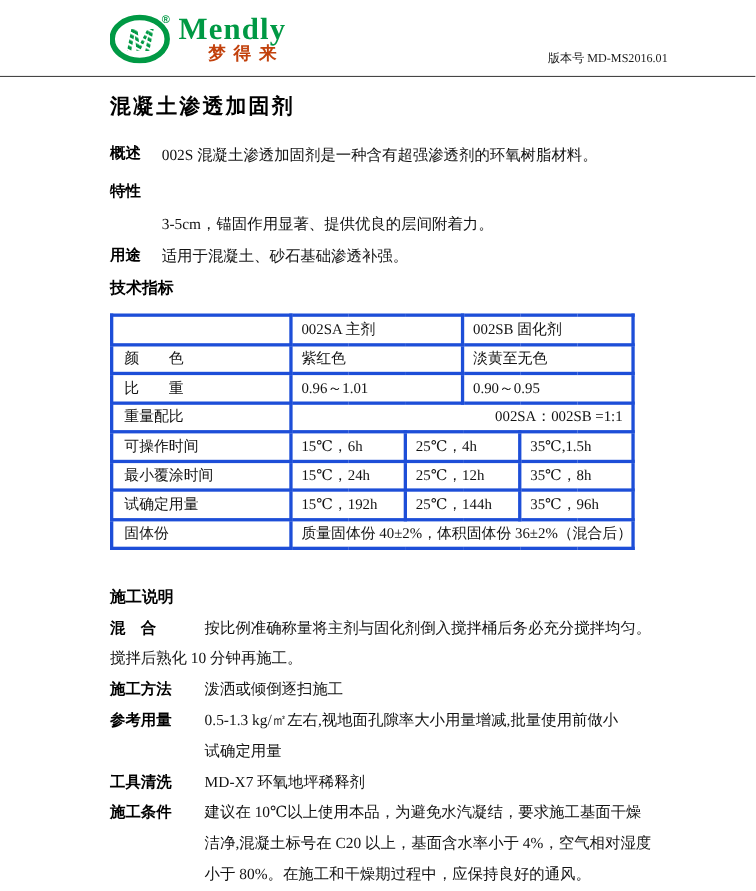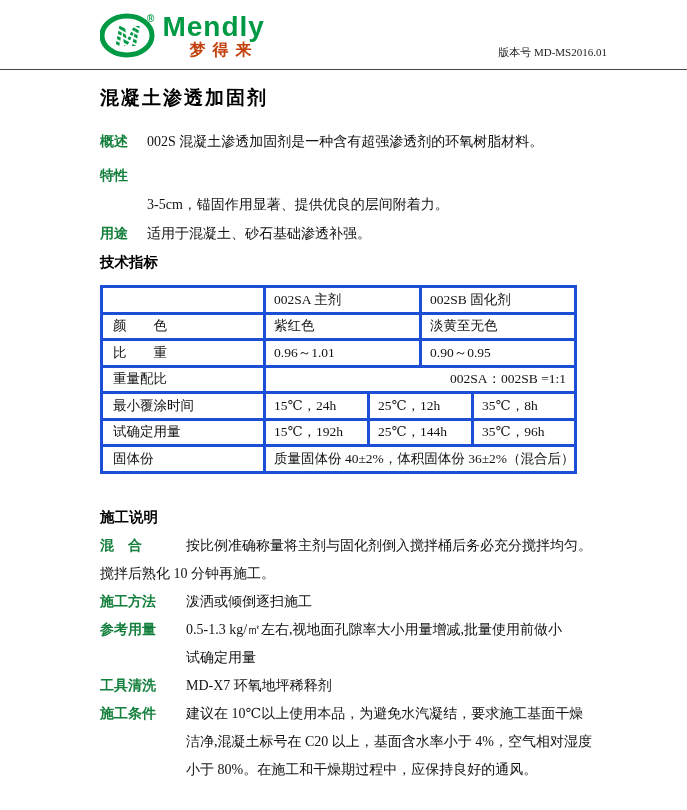--- a/index.html
+++ b/index.html
@@ -13,37 +13,37 @@
 
   
   .header { position:absolute; top:0; left:0; width:687px; height:70px; border-bottom:1.5px solid #464646; }
   .logo { position:absolute; left:100px; top:13px; display:flex; align-items:flex-start; }
   .logo-mark { flex:none; }
   .reg-mark {
     color:#009944; font-size:10px; font-weight:bold; line-height:1;
     margin-left:-9px; margin-top:1px;
     font-family:"Liberation Sans","DejaVu Sans",sans-serif;
   }
-  .brand-text { margin-left:8px; margin-top:1px; font-family:Liberation Sans, sans-serif; }
+  .brand-text { margin-left:8px; margin-top:1px; font-family:Liberation Serif, serif; }
   .brand-en { color:#009944; font-weight:800; font-size:28px; line-height:26px; letter-spacing:1px; }
   .brand-zh { color:#c2410c; font-weight:bold; font-size:16px; line-height:19px; letter-spacing:7px; margin-left:27px; }
   .version { position:absolute; right:80px; top:45px; font-size:11px; color:#1c1c1c; }
 
   
   .content { position:absolute; left:100px; top:70px; width:512px; }
   .doc-title {
     font-family:"Liberation Sans","DejaVu Sans",sans-serif;
     font-weight:bold; font-size:19px; line-height:34px; letter-spacing:2px;
     color:#000; margin-top:11px;
   }
   .row { display:flex; line-height:29px; font-size:14px; white-space:nowrap; }
   .line { line-height:29px; font-size:14px; white-space:nowrap; }
   .lbl {
-    flex:none; font-weight:bold; color:#15803d;
-    font-family:Liberation Serif, serif;
+    flex:none; font-weight:bold; color:#000000;
+    font-family:Liberation Mono, monospace;
   }
   .w2 { width:47px; }
   .w4 { width:86px; }
   .ind2 { padding-left:47px; }
   .ind4 { padding-left:86px; }
   .mt12 { margin-top:12px; }
   .mt5 { margin-top:5px; }
   .subhead {
     font-family:"Liberation Sans","DejaVu Sans",sans-serif;
     font-weight:bold; font-size:14.5px; line-height:29px; color:#000;
@@ -133,20 +133,26 @@
       <tr>
         <td class="lab">比　　重</td>
         <td colspan="3">0.96～1.01</td>
         <td colspan="3">0.90～0.95</td>
       </tr>
       <tr>
         <td class="lab">重量配比</td>
         <td colspan="6" class="ctr">002SA：002SB =1:1</td>
       </tr>
       <tr>
+        <td class="lab">可操作时间</td>
+        <td colspan="2">15℃，6h</td>
+        <td colspan="2">25℃，4h</td>
+        <td colspan="2">35℃,1.5h</td>
+      </tr>
+      <tr>
         <td class="lab">最小覆涂时间</td>
         <td colspan="2">15℃，24h</td>
         <td colspan="2">25℃，12h</td>
         <td colspan="2">35℃，8h</td>
       </tr>
       <tr>
         <td class="lab">试确定用量</td>
         <td colspan="2">15℃，192h</td>
         <td colspan="2">25℃，144h</td>
         <td colspan="2">35℃，96h</td>

